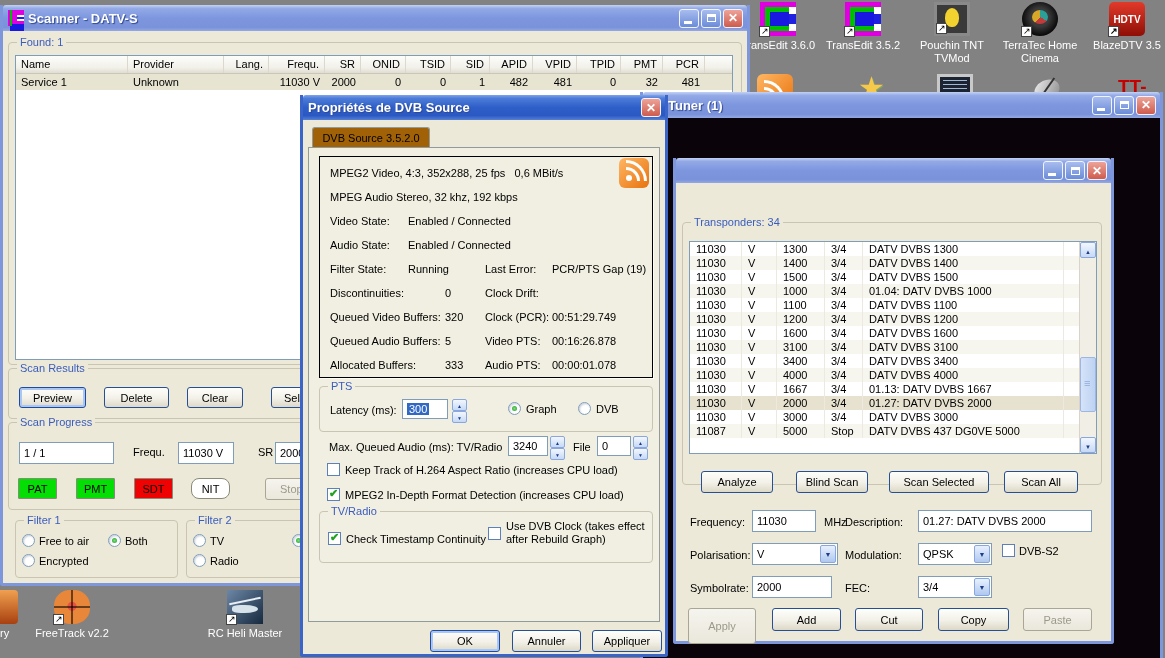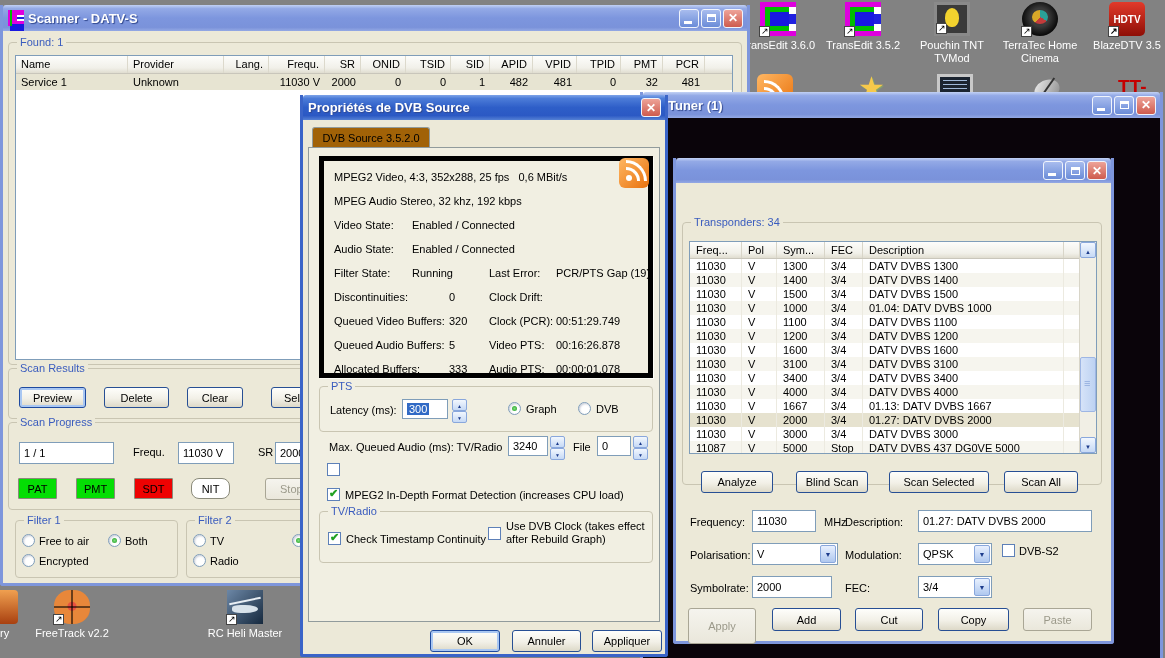--- a/index.html
+++ b/index.html
@@ -127,21 +127,21 @@
   .sb .ar.dn{bottom:0}.sb .ar.dn::after{content:"\25BC";}
   .sb .thumb{position:absolute;left:0;right:0;border:1px solid #9EB6E4;border-radius:2px;
              background:linear-gradient(90deg,#D6E3F8,#BDD2F2);}
   .sb .thumb::after{content:"\2261";position:absolute;left:3px;top:50%;margin-top:-8px;color:#90AADC;font-size:11px;}
 
   
   .tab{position:absolute;background:#a16207;border:1px solid #919B9C;border-bottom:none;border-radius:3px 3px 0 0;
        display:flex;align-items:center;justify-content:center;}
   .panel{position:absolute;background:#F1EFE2;border:1px solid #919B9C;}
   .panel .gbl{background:#F1EFE2;}
-  .inf-frame{position:absolute;border:5px solid #000000;box-shadow:1px 1px 0 #FDFDF6;}
+  .inf-frame{position:absolute;border:1px solid #000000;box-shadow:1px 1px 0 #FDFDF6;}
   .pre{white-space:pre;}
   .sel-text{background:#316AC5;color:#fff;padding:0 2px;}
 </style>
 </head>
 <body>
 
 <div class="desktop">
 
   <div class="dicon" style="left:733px;top:2px;">
     <div class="ico ico-te">
@@ -330,27 +330,20 @@
       <span class="cap close">
           <span class="g-x">✕</span>
         </span>
     </div>
     <div class="client" style="top:25px;">
 
       <div class="gb" style="left:6px;top:39px;width:420px;height:263px;">
         <span class="gbl">Transponders: 34</span>
 
         <div class="tlist" style="left:6px;top:18px;width:408px;height:213px;">
-          <div class="tlh">
-            <span class="c0">Freq...</span>
-              <span class="c1">Pol</span>
-              <span class="c2">Sym...</span>
-              <span class="c3">FEC</span>
-              <span class="c4">Description</span>
-          </div>
           <div class="tbody">
 
           <div class="trow" style="">
               <span class="c0">11030</span>
                 <span class="c1">V</span>
                 <span class="c2">1300</span>
                 <span class="c3">3/4</span>
                 <span class="c4">DATV DVBS 1300</span>
             </div>
               <div class="trow" style="">
@@ -566,20 +559,21 @@
             <b class="dn"></b>
           </span>
         <span class="lbl" style="left:264px;top:293px;">File</span>
         <div class="tb" style="left:288px;top:288px;width:34px;height:20px;">0</div>
         <span class="spin" style="left:324px;top:288px;height:20px;">
             <b class="up"></b>
             <b class="dn"></b>
           </span>
 
         <span class="cbx" style="left:18px;top:315px;"></span>
+        <span class="lbl" style="left:36px;top:316px;">Keep Track of H.264 Aspect Ratio (increases CPU load)</span>
         <span class="cbx checked" style="left:18px;top:340px;"></span>
         <span class="lbl" style="left:36px;top:341px;">MPEG2 In-Depth Format Detection (increases CPU load)</span>
 
         <div class="gb" style="left:10px;top:363px;width:334px;height:52px;">
           <span class="gbl">TV/Radio</span>
           <span class="cbx checked" style="left:8px;top:20px;"></span>
           <span class="lbl" style="left:26px;top:21px;">Check Timestamp Continuity</span>
           <span class="cbx" style="left:168px;top:15px;"></span>
           <span class="lbl" style="left:186px;top:8px;white-space:normal;width:146px;line-height:13px;">Use DVB Clock (takes effect after Rebuild Graph)</span>
         </div>

